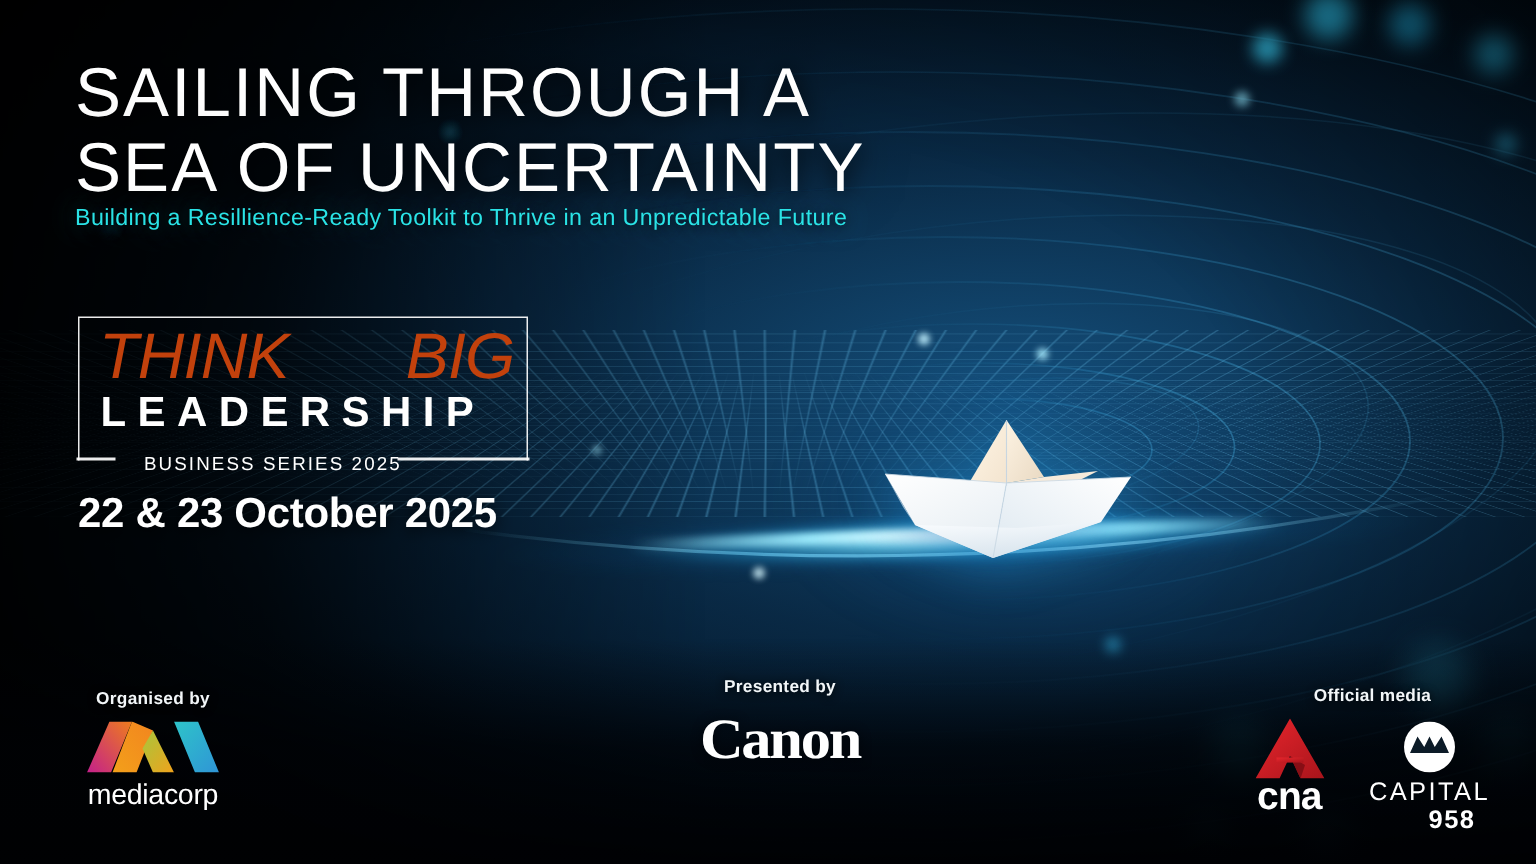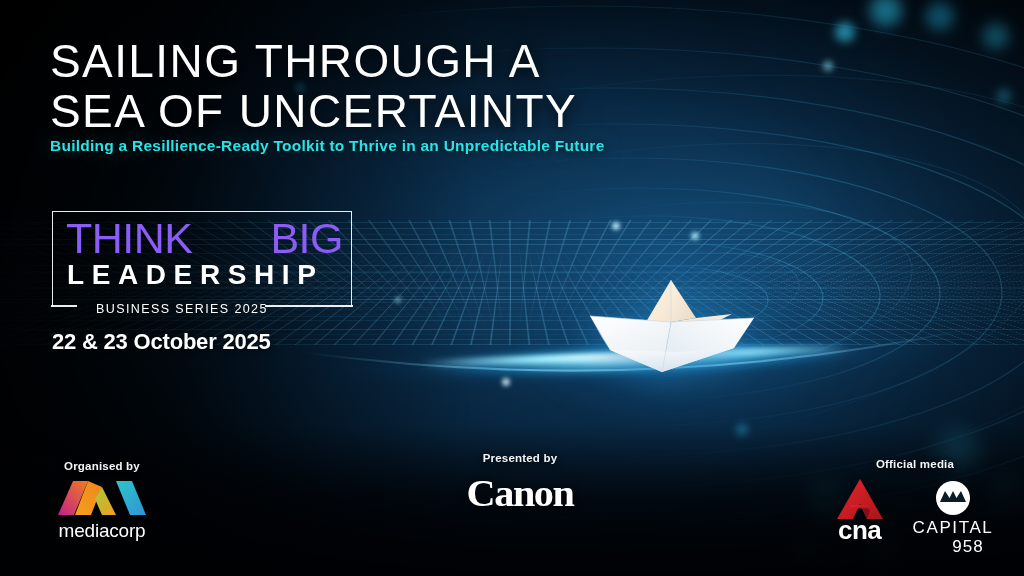--- a/index.html
+++ b/index.html
@@ -107,21 +107,21 @@
   
   #headline { position:absolute; left:50px; top:36px; }
   .headline-line {
     font-size:46px; line-height:50px;
     font-weight:300; color:#ffffff;
     letter-spacing:1.4px; white-space:nowrap;
     text-shadow:0 2px 14px rgba(0,0,0,.85), 0 0 34px rgba(0,0,0,.6);
   }
   #subtitle {
     position:absolute; left:50px; top:137px;
-    font-size:15.5px; font-weight:bold; letter-spacing:.25px;
+    font-size:15.5px; font-weight:normal; letter-spacing:.25px;
     color:#2ae3e6; white-space:nowrap;
     text-shadow:0 1px 8px rgba(0,0,0,.9), 0 0 18px rgba(20,200,210,.5);
   }
 
   
   #event-logo { position:absolute; left:52px; top:211px; width:300px; height:96px; }
   .logo-frame {
     position:absolute; inset:0;
     border:1.6px solid rgba(255,255,255,.92);
     border-bottom:none;
@@ -130,39 +130,39 @@
     content:""; position:absolute; bottom:0; height:1.6px;
     background:rgba(255,255,255,.92);
   }
   .logo-frame::before { left:-1.6px; width:26px; }
   .logo-frame::after  { right:-1.6px; width:88px; }
 
   .logo-think-big {
     position:absolute; left:14px; right:9px; top:6px;
     display:flex; justify-content:space-between; align-items:baseline;
     font-size:43px; line-height:43px; font-weight:200;
-    color:#8b5cf6; letter-spacing:-.5px;
+    color:#c2410c; letter-spacing:-.5px;font-style:italic;
   }
   .logo-think-big span { white-space:nowrap; }
   .logo-leadership {
     position:absolute; left:15px; right:9px; top:48px;
     font-size:28px; font-weight:bold; color:#fff;
     letter-spacing:7.6px; white-space:nowrap;
   }
   .logo-series {
     position:absolute; left:38px; bottom:-9px;
     font-size:12.5px; font-weight:400; color:#ffffff;
     letter-spacing:1.4px; white-space:nowrap;
     background:transparent; padding:0 6px;
   }
 
   
   #event-details { position:absolute; left:52px; top:325px; }
   .detail-date {
-    font-size:22px; font-weight:bold; color:#fff;
+    font-size:28px; font-weight:bold; color:#fff;
     letter-spacing:-.2px; line-height:34px; white-space:nowrap;
     text-shadow:0 2px 10px rgba(0,0,0,.8);
   }
   .detail-venue {
     font-size:25px; font-weight:300; color:#fff;
     line-height:31px; white-space:nowrap;
     text-shadow:0 2px 10px rgba(0,0,0,.8);
   }
 
   
@@ -201,21 +201,21 @@
     margin-top:-2px; font-size:26px; font-weight:bold;
     color:#fff; letter-spacing:-.6px; line-height:26px;
   }
   .capital { display:flex; flex-direction:column; align-items:center; padding-top:2px; }
   .capital-mark { width:34px; height:34px; display:block; }
   .capital-word {
     margin-top:3px; font-size:17px; font-weight:300;
     color:#fff; letter-spacing:1.6px; line-height:19px;
   }
   .capital-num {
-    font-size:17px; font-weight:400; color:#fff;
+    font-size:17px; font-weight:700; color:#fff;
     letter-spacing:1px; line-height:19px;margin-left:30px;
   }
 </style>
 </head>
 <body>
 
 <div id="stage">
 
   <div class="bg-layer bg-base"></div>
 

